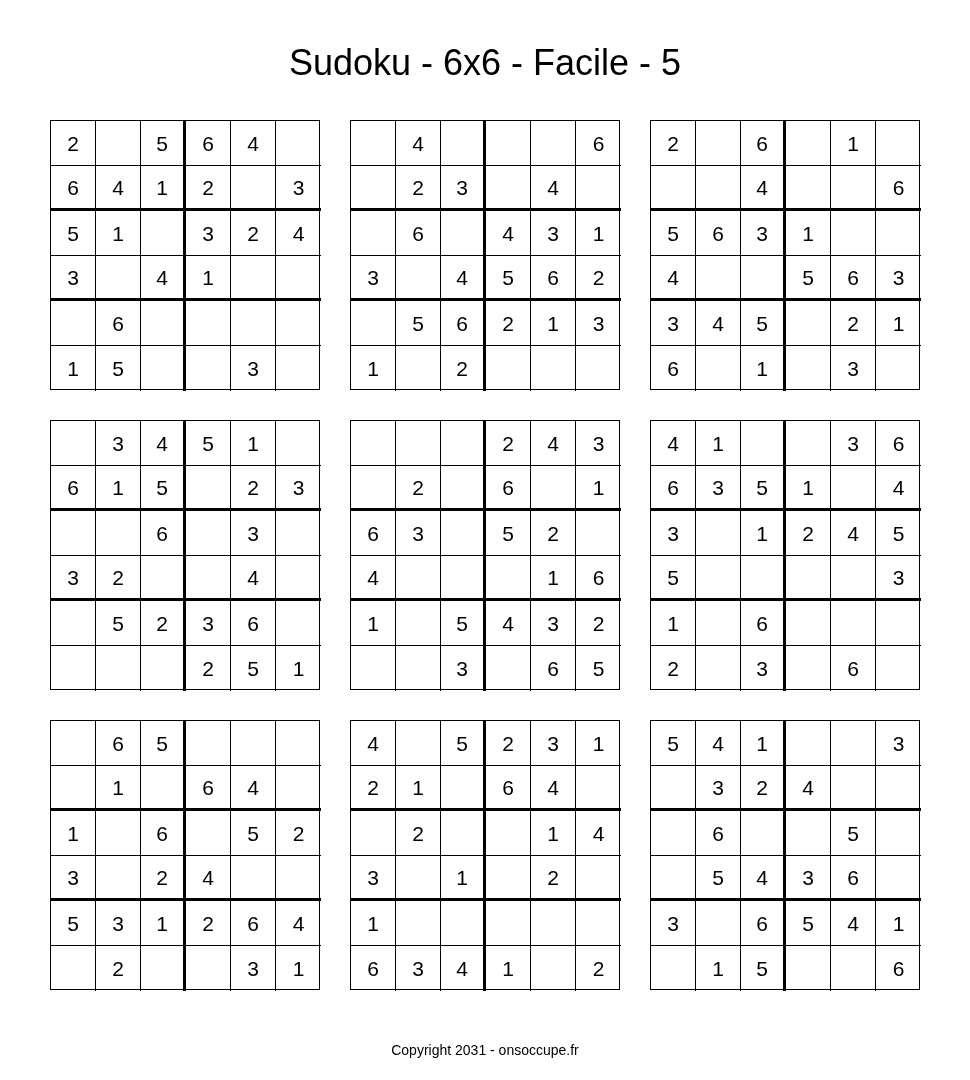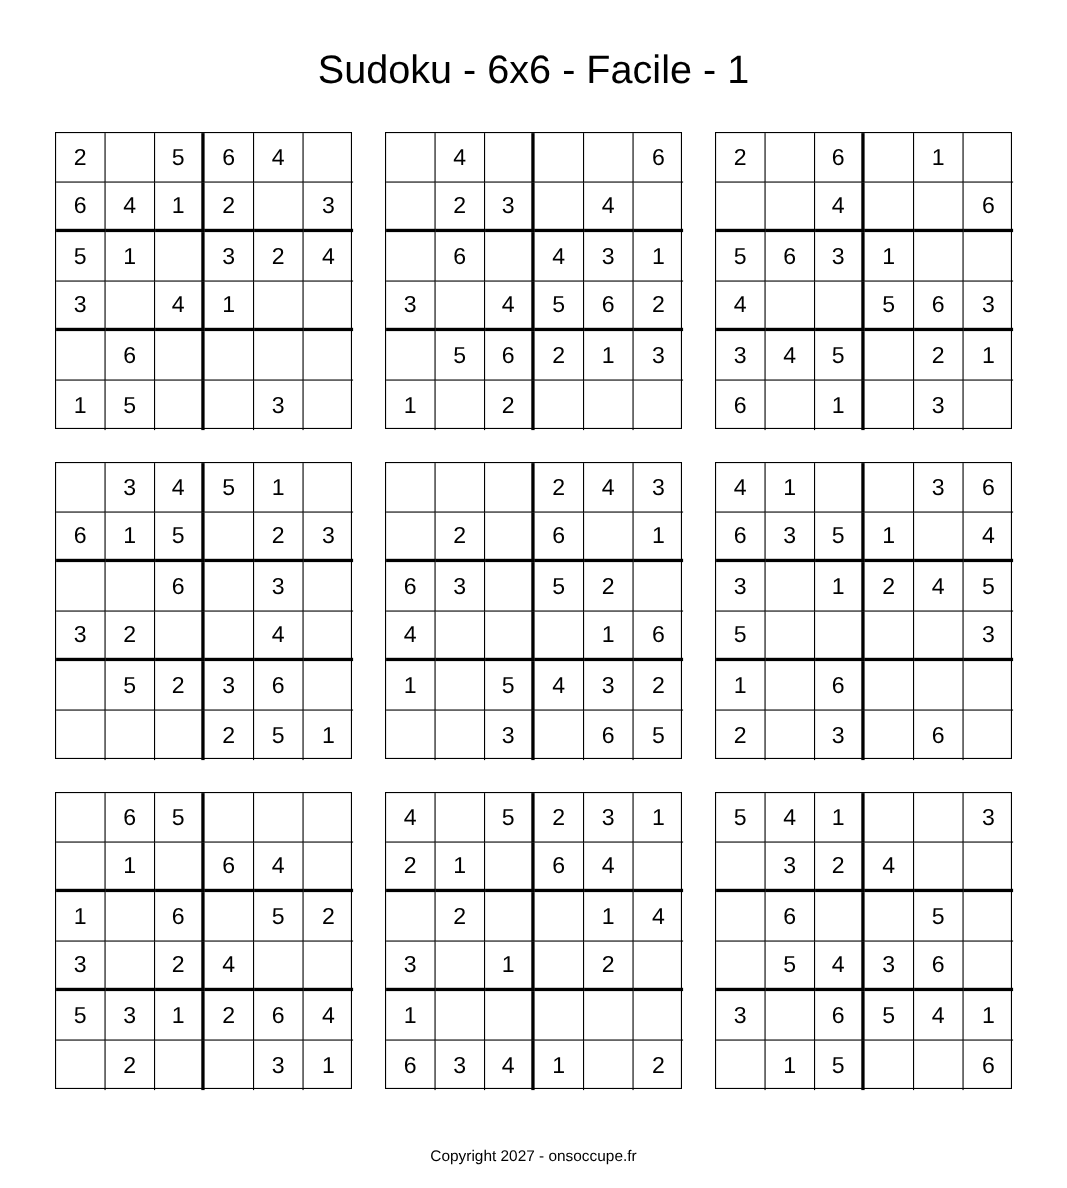--- a/index.html
+++ b/index.html
@@ -66,21 +66,21 @@
       left: 0;
       width: 970px;
       text-align: center;
       font-size: 14px;
       line-height: 18px;
     }
   </style>
 </head>
 <body>
 
-<h1 class="title">Sudoku - 6x6 - Facile - 1</h1>
+<h1 class="title">Sudoku - 6x6 - Facile - 5</h1>
 
 <div class="grids" id="grids">
     <div class="grid" style="left: 50px; top: 120px;">
       <div class="cell r0 c0">2</div>
       <div class="cell r0 c1"></div>
       <div class="cell r0 c2">5</div>
       <div class="cell r0 c3">6</div>
       <div class="cell r0 c4">4</div>
       <div class="cell r0 c5"></div>
       <div class="cell r1 c0">6</div>
@@ -413,13 +413,13 @@
       <div class="cell r4 c5">1</div>
       <div class="cell r5 c0"></div>
       <div class="cell r5 c1">1</div>
       <div class="cell r5 c2">5</div>
       <div class="cell r5 c3"></div>
       <div class="cell r5 c4"></div>
       <div class="cell r5 c5">6</div>
     </div>
   </div>
 
-<div class="footer">Copyright 2027 - onsoccupe.fr</div>
+<div class="footer">Copyright 2031 - onsoccupe.fr</div>
 
 </body></html>

